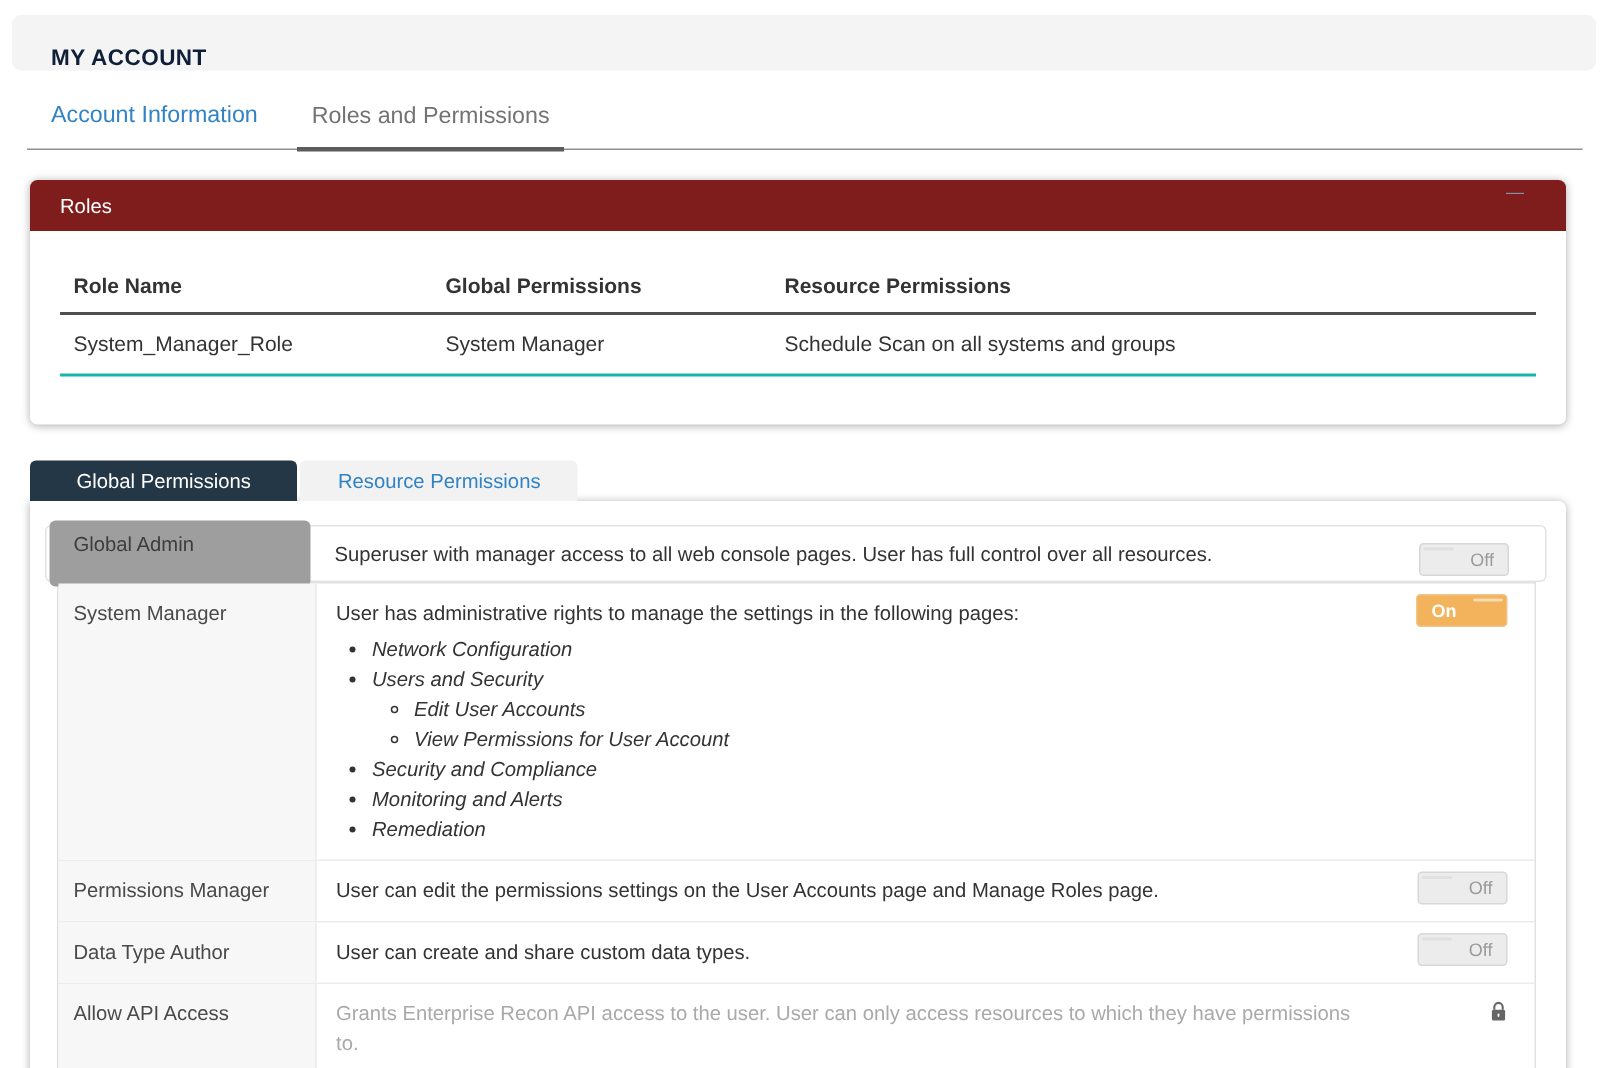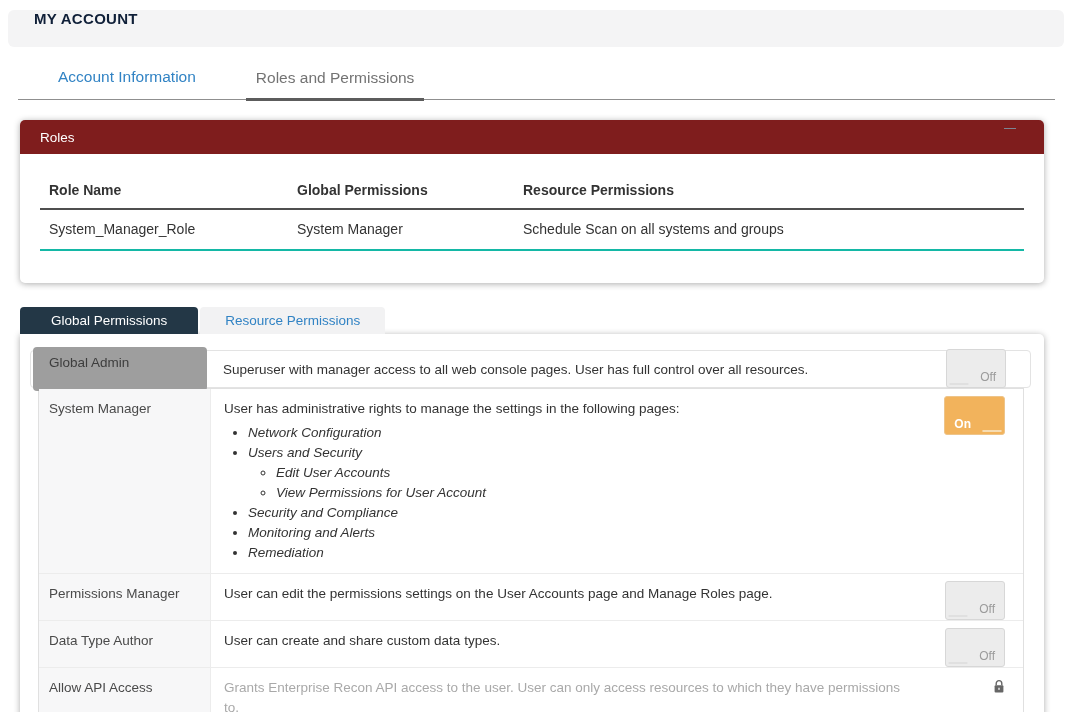--- a/index.html
+++ b/index.html
@@ -7,34 +7,34 @@
   body {
     width:1071px; height:712px; overflow:hidden;
     background:#ffffff;
     font-family:"Liberation Sans", sans-serif;
     color:#333;
   }
   
   .topbar {
     margin:10px 7px 0 8px; height:37px;
     background:#f4f4f5; border-radius:6px;
-    display:flex; align-items:flex-start; padding-left:26px;
+    display:flex; align-items:flex-end; padding-left:26px;
   }
   .topbar .title {
     font-size:15px; font-weight:bold; color:#0f1f38; letter-spacing:.3px;
   }
   
   .main-tabs {
     margin:21px 16px 0 18px; padding-left:16px;
     border-bottom:1px solid #8f8f8f;
     display:flex; align-items:flex-end;
   }
   .main-tab {
     font-size:15.5px; padding:0 0 13px 0; margin-right:26px;
-    color:#3183c4; cursor:pointer; text-decoration:none;margin-left:24px;
+    color:#3183c4; cursor:pointer; text-decoration:none;
   }
   .main-tab.active {
     color:#737373; padding:0 10px 11px 10px; margin-bottom:-2px;
     border-bottom:3px solid #5c5c5c;
   }
   
   .panel {
     margin-left:20px; width:1024px; background:#fff;
     border-radius:5px; box-shadow:0 1px 6px rgba(50,50,50,.4);
   }
@@ -102,21 +102,21 @@
   .pdesc ul { margin:4px 0 0 0; padding-left:24px; }
   .pdesc ul.b1 > li { line-height:20px;font-style:italic; }
   .pdesc ul.b2 { list-style:circle; margin:0; padding-left:28px; }
   .pdesc ul.b2 > li { line-height:20px; }
   .ptoggle-col {
     width:96px; min-width:96px; display:flex; justify-content:flex-end;
     align-items:flex-start; padding:7px 18px 0 0;
   }
   
   .switch {
-    display:inline-flex; align-items:flex-end; height:39px;
+    display:inline-flex; align-items:flex-start; height:22px;
     border-radius:3px; overflow:hidden; font-size:12px; cursor:pointer;
   }
   .switch .tlabel { padding:0 9px; line-height:20px; }
   .switch .grip { width:20px; margin:2px; border-radius:2px; }
   .switch.off { border:1px solid #d7d7d7; background:#ececec; }
   .switch.off .tlabel { color:#9b9b9b; }
   .switch.off .grip {
     background:repeating-linear-gradient(90deg,#e2e2e2 0 2px,#fbfbfb 2px 5px);
     border:1px solid #e0e0e0;
   }

